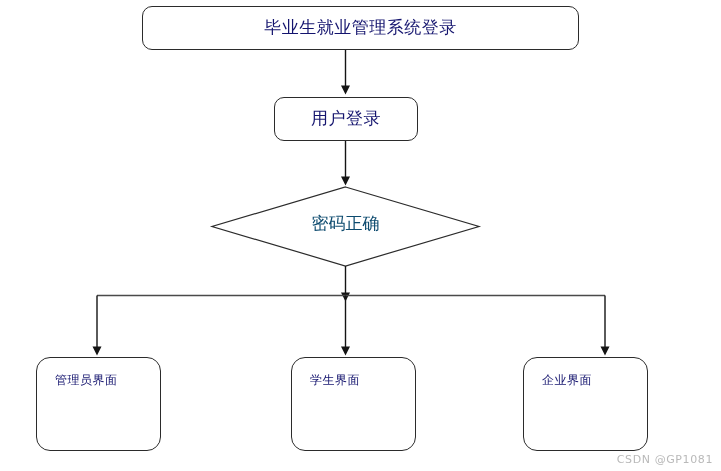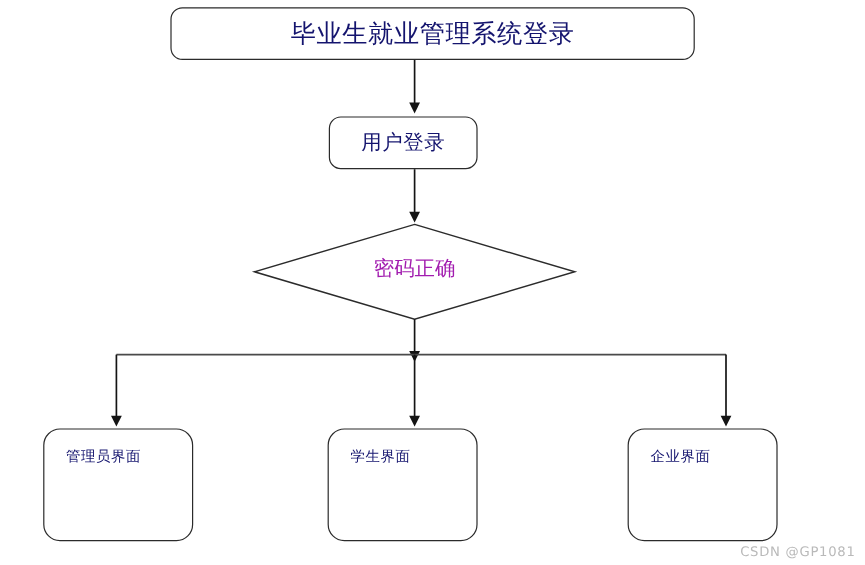--- a/index.html
+++ b/index.html
@@ -41,30 +41,30 @@
     left: 142px;
     top: 6px;
     width: 437px;
     height: 44px;
     border-radius: 10px;
     display: flex;
     align-items: center;
     justify-content: center;
   }
   #node-system-login .node-label {
-    font-size: 21px;
+    font-size: 17px;
     color: #14146e;
     font-family: Liberation Serif, serif;
   }
 
   
   #node-user-login {
     left: 274px;
     top: 97px;
-    width: 124px;
+    width: 144px;
     height: 44px;
     border-radius: 10px;
     display: flex;
     align-items: center;
     justify-content: center;
   }
   #node-user-login .node-label {
     font-size: 17px;
     color: #14146e;
   }
@@ -78,36 +78,36 @@
     height: 79px;
     display: flex;
     align-items: center;
     justify-content: center;
     background: transparent;
     border: none;
     pointer-events: auto;
   }
   #node-password-correct .node-label {
     font-size: 17px;
-    color: #a21caf;
+    color: #0c4a6e;
     transform: translateY(-3px);
     font-family: Liberation Serif, serif;
   }
 
   
   .leaf-node {
     top: 357px;
     width: 125px;
     height: 94px;
     border-radius: 14px;
     padding: 8px 0 0 18px;
     color: #14146e;
   }
   #node-admin-ui { left: 36px; }
-  #node-student-ui { left: 273px; }
+  #node-student-ui { left: 291px; }
   #node-company-ui { left: 523px; }
   .leaf-node .node-label {
     font-size: 12px;
     line-height: 28px;
     display: block;
     width: 92px;
     word-break: break-all;
   }
 
   

